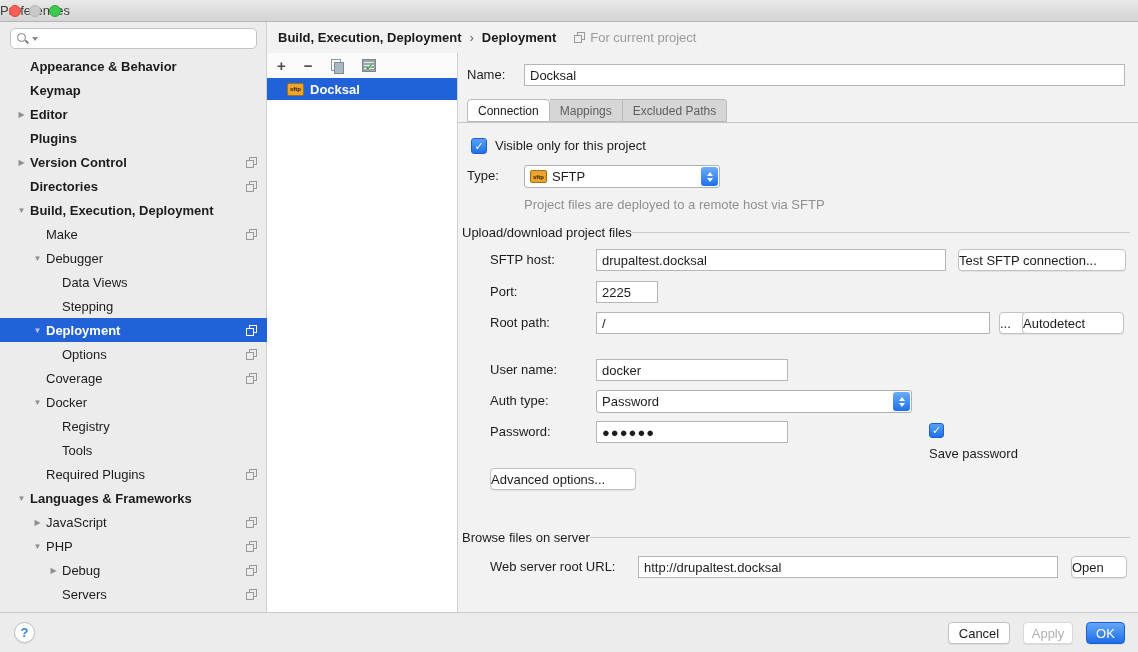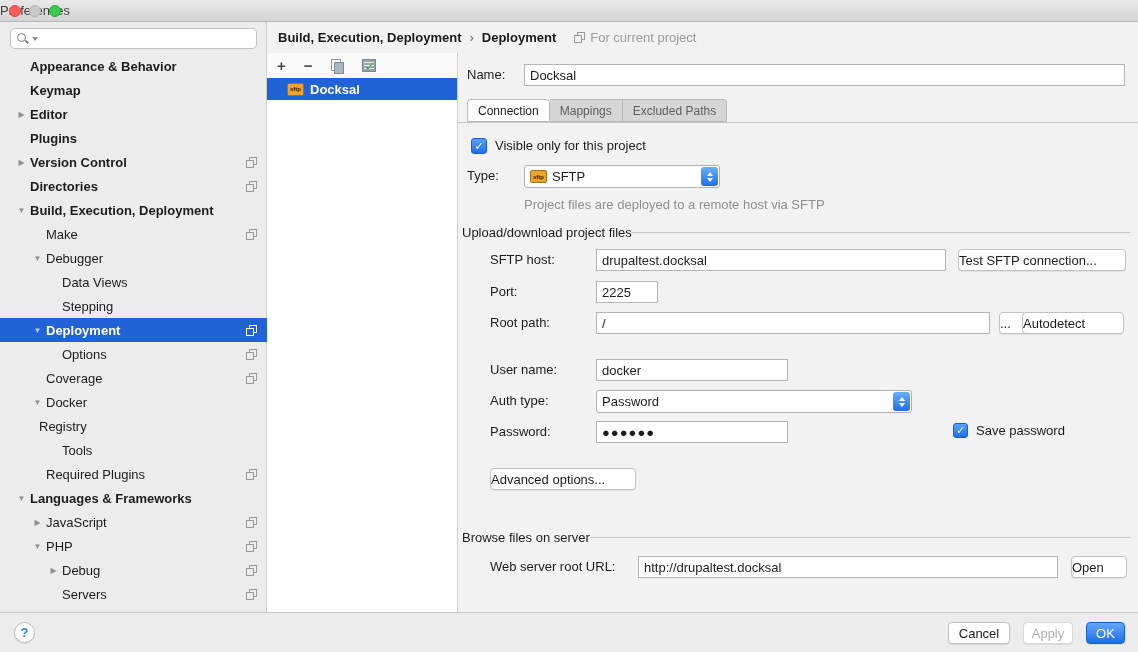--- a/index.html
+++ b/index.html
@@ -195,21 +195,21 @@
         </div>
         <div class="tree-row" style="padding-left: 29px;">
           <span class="tree-arrow"></span>
           <span class="tree-label">Coverage</span>
           <span class="proj-icon"></span>
         </div>
         <div class="tree-row" style="padding-left: 29px;">
           <span class="tree-arrow">▼</span>
           <span class="tree-label">Docker</span>
         </div>
-        <div class="tree-row" style="padding-left: 22px;">
+        <div class="tree-row" style="padding-left: 45px;">
           <span class="tree-arrow"></span>
           <span class="tree-label">Registry</span>
         </div>
         <div class="tree-row" style="padding-left: 45px;">
           <span class="tree-arrow"></span>
           <span class="tree-label">Tools</span>
         </div>
         <div class="tree-row" style="padding-left: 29px;">
           <span class="tree-arrow"></span>
           <span class="tree-label">Required Plugins</span>
@@ -319,21 +319,21 @@
     <div class="fselect" style="left:138px; top:337px; width:316px;">
       <span class="sel-text">Password</span>
       <span class="stepper">
           <span class="tri-up"></span>
           <span class="tri-down"></span>
         </span>
     </div>
 
     <span class="flabel" style="left:32px; top:368px;">Password:</span>
     <input class="ffield" style="left: 138px; top: 368px; width: 192px; letter-spacing: 1px;" value="●●●●●●">
-    <div class="cb-row" style="left:495px; top:370px;">
+    <div class="cb-row" style="left:471px; top:370px;flex-direction:column;">
       <span class="cb" style="width:15px; height:15px;"></span>
       <span>Save password</span>
     </div>
 
     <button class="mbtn" style="left:32px; top:415px; width:146px;">Advanced options...</button>
 
     <div class="fsection" style="top:477px;">
       <span>Browse files on server</span>
       <span class="fline"></span>
     </div>

